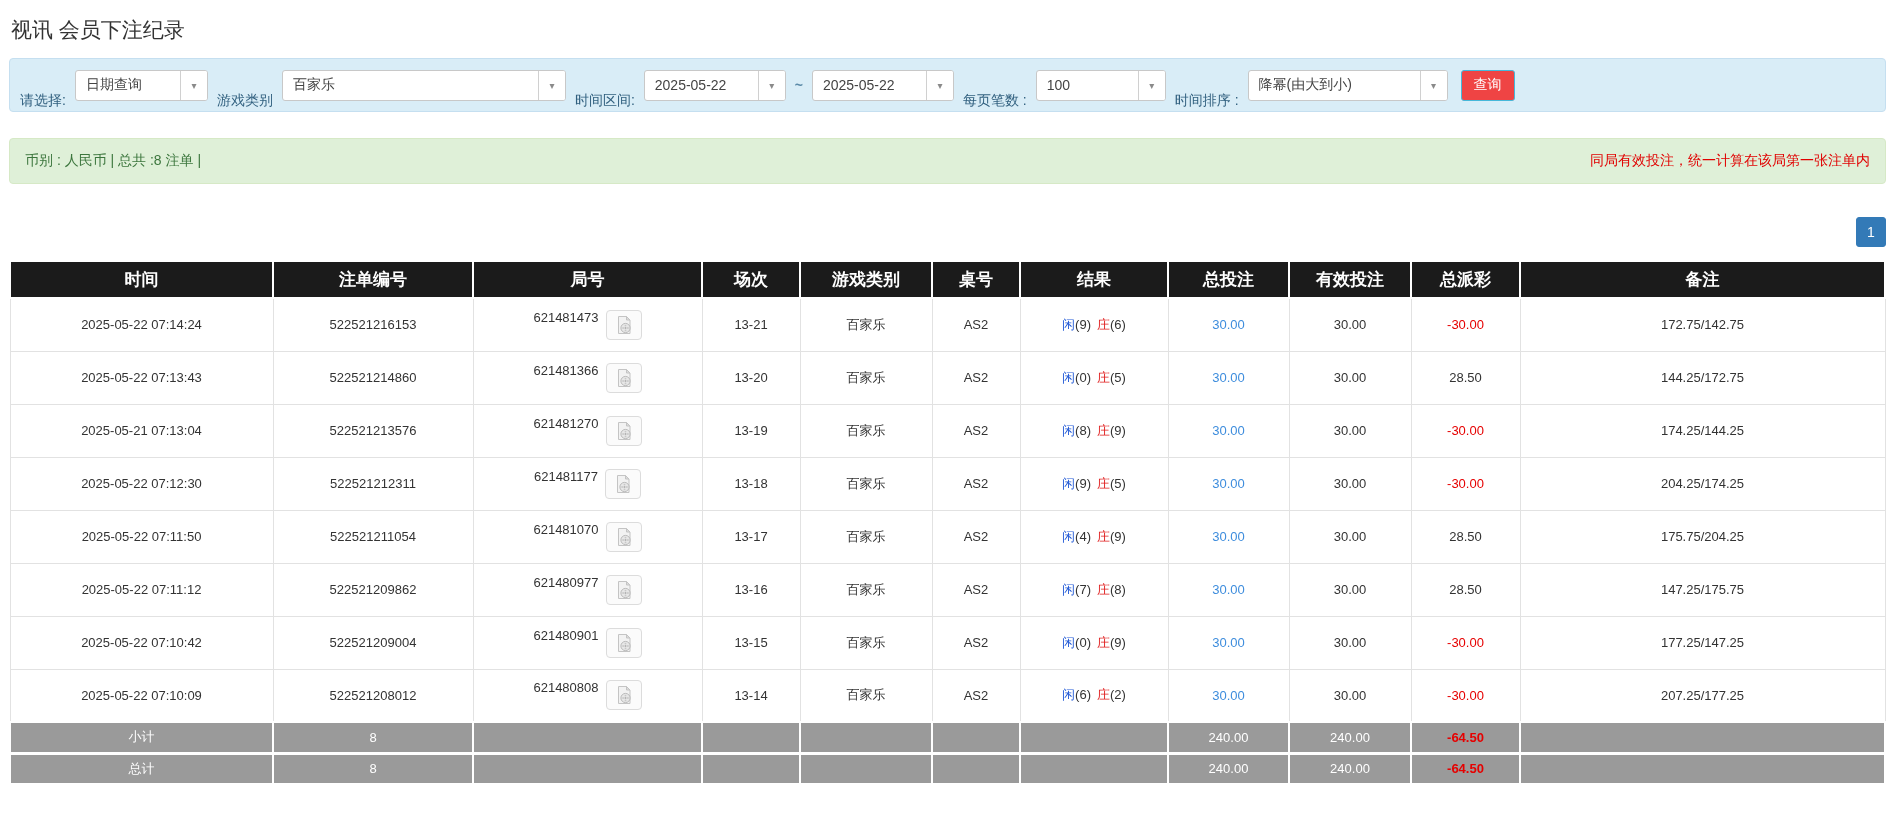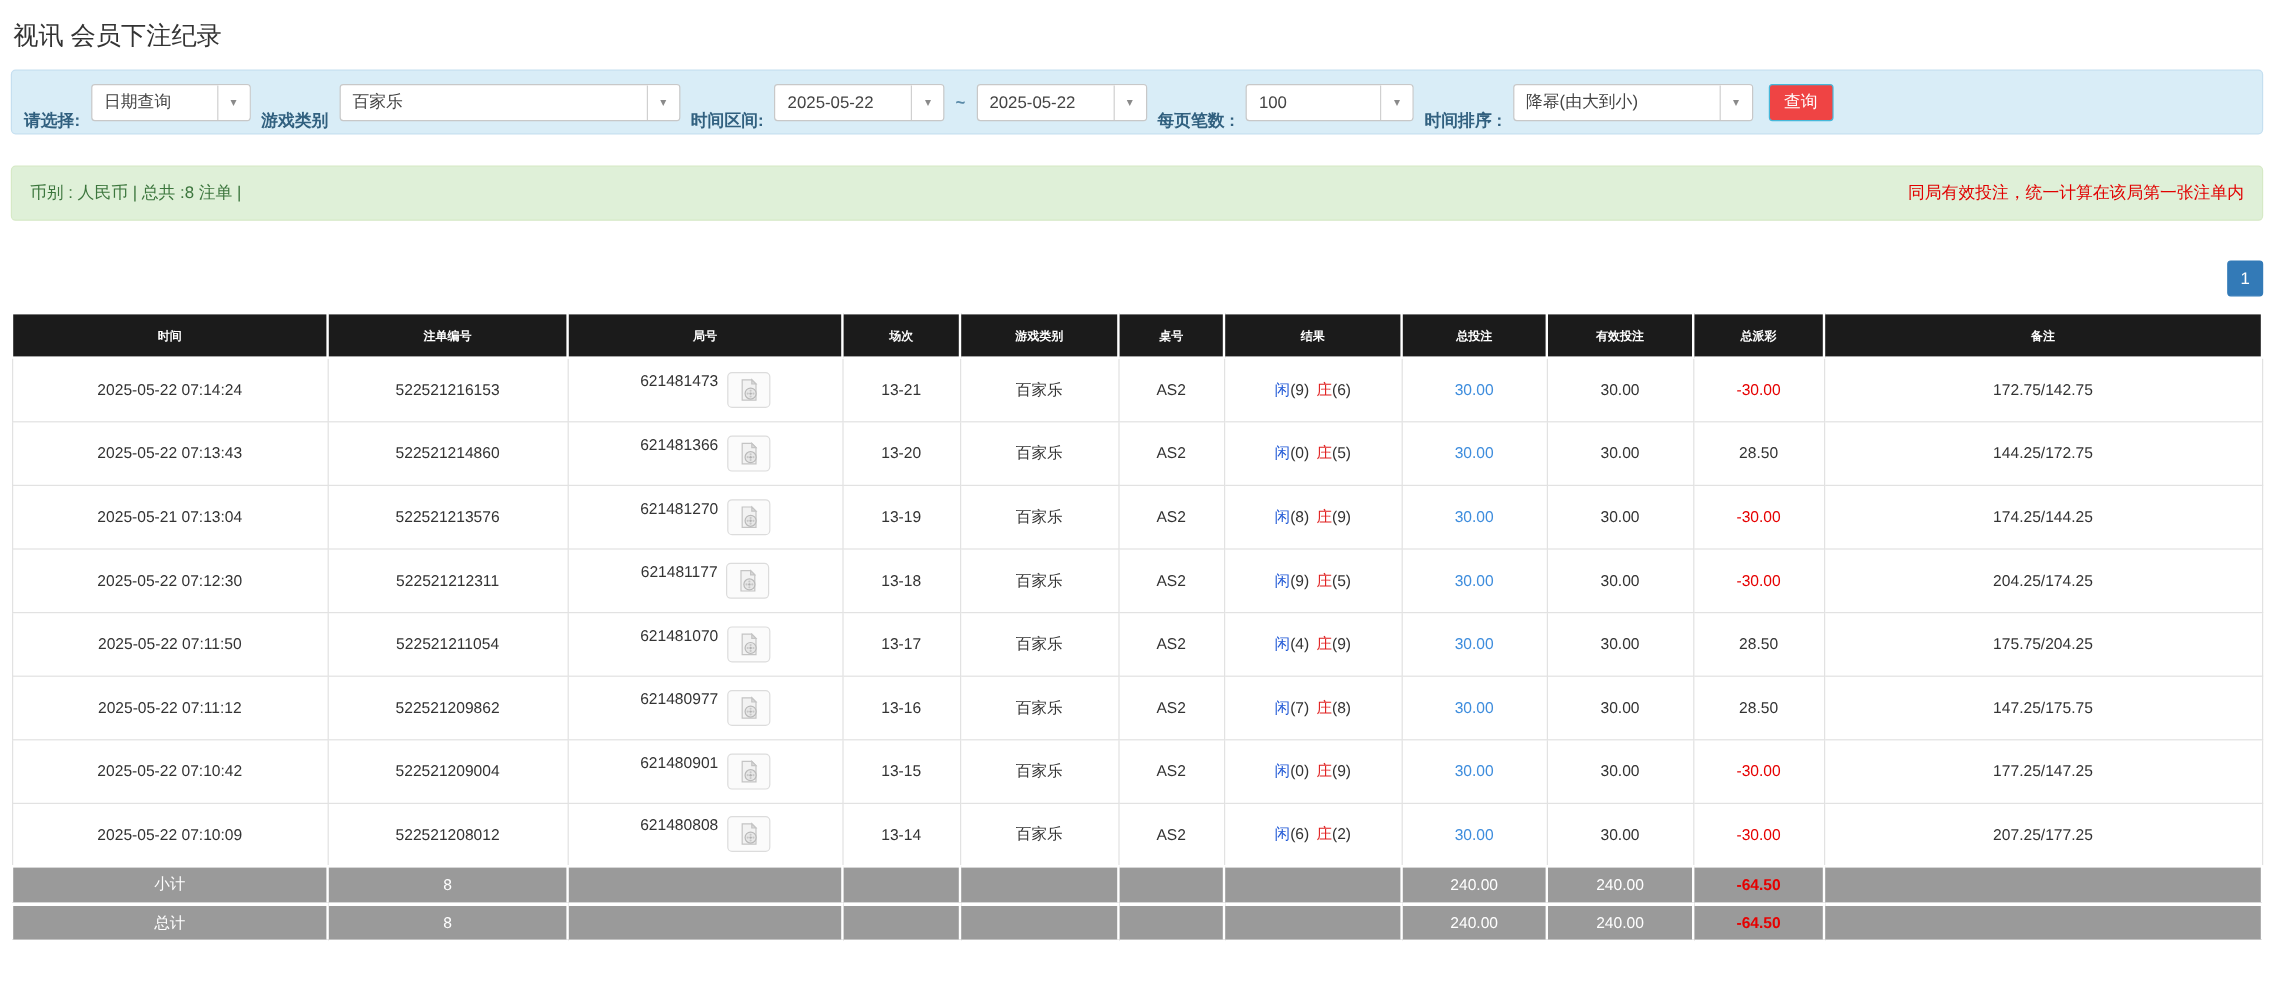--- a/index.html
+++ b/index.html
@@ -7,32 +7,32 @@
   body { font-family:"Liberation Sans","DejaVu Sans",sans-serif; color:#333; }
   .page { width:1895px; height:829px; overflow:hidden; padding:0 9px; }
 
   .page-title { font-size:21px; font-weight:400; color:#333; margin:0; padding:16px 2px 14px 2px; }
 
   
   .filter-bar {
     height:54px; background:#d9edf7; border:1px solid #c5dff0; border-radius:4px;
     display:flex; align-items:center; padding:0 10px; gap:9px; white-space:nowrap;
   }
-  .f-label { font-size:14px; font-weight:bold; color:#31607f;margin-top:32px; }
+  .f-label { font-size:14px; font-weight:normal; color:#31607f;margin-top:32px; }
   .select {
     background:#fff; border:1px solid #c8c8c8; border-radius:3px; height:31px;
     display:flex; align-items:center; overflow:hidden;
   }
   .select-value { flex:1; padding:0 10px; font-size:14px; color:#444; text-align:left; overflow:hidden; }
   .select-caret {
     width:27px; align-self:stretch; border-left:1px solid #d0d0d0; background:#fff;
     display:flex; align-items:center; justify-content:center; color:#8a8a8a; font-size:10px;
   }
   .w-qtype { width:133px; } .w-game { width:284px; } .w-date { width:142px; }
-  .w-size  { width:140px; } .w-sort { width:200px; }
+  .w-size  { width:130px; } .w-sort { width:200px; }
   .tilde { color:#5a8aa8; font-size:14px; font-weight:bold; }
   .search-btn {
     background:#ef4444; color:#fff; border:1px solid #46b8da; border-radius:3px;
     height:31px; padding:0 12px; font-size:14px; cursor:pointer; margin-left:4px;
   }
 
   
   .summary-bar {
     margin-top:26px; background:#dff0d8; border:1px solid #d6e9c6; border-radius:4px;
     height:46px; display:flex; align-items:center; justify-content:space-between; padding:0 15px;
@@ -43,21 +43,21 @@
   
   .pagination-row { display:flex; justify-content:flex-end; margin-top:33px; height:30px; }
   .page-btn {
     width:30px; height:30px; background:#337ab7; color:#fff; border:1px solid #337ab7;
     border-radius:3px; font-size:14px; display:flex; align-items:center; justify-content:center; cursor:pointer;
   }
 
   
   table.bets { width:100%; border-collapse:collapse; table-layout:fixed; margin-top:13px; font-size:13px; }
   thead th {
-    background:#1b1b1b; color:#fff; font-size:10px; font-weight:bold;
+    background:#1b1b1b; color:#fff; font-size:17px; font-weight:bold;
     height:37px; border:2px solid #fff; text-align:center;
   }
   tbody td {
     height:53px; border:1px solid #e2e2e2; text-align:center; color:#333; background:#fff;
     overflow:hidden;
   }
   tfoot td {
     background:#9a9a9a; color:#fff; height:31px; border:2px solid #fff; border-bottom-width:3px;
     text-align:center; font-size:13px;
   }

